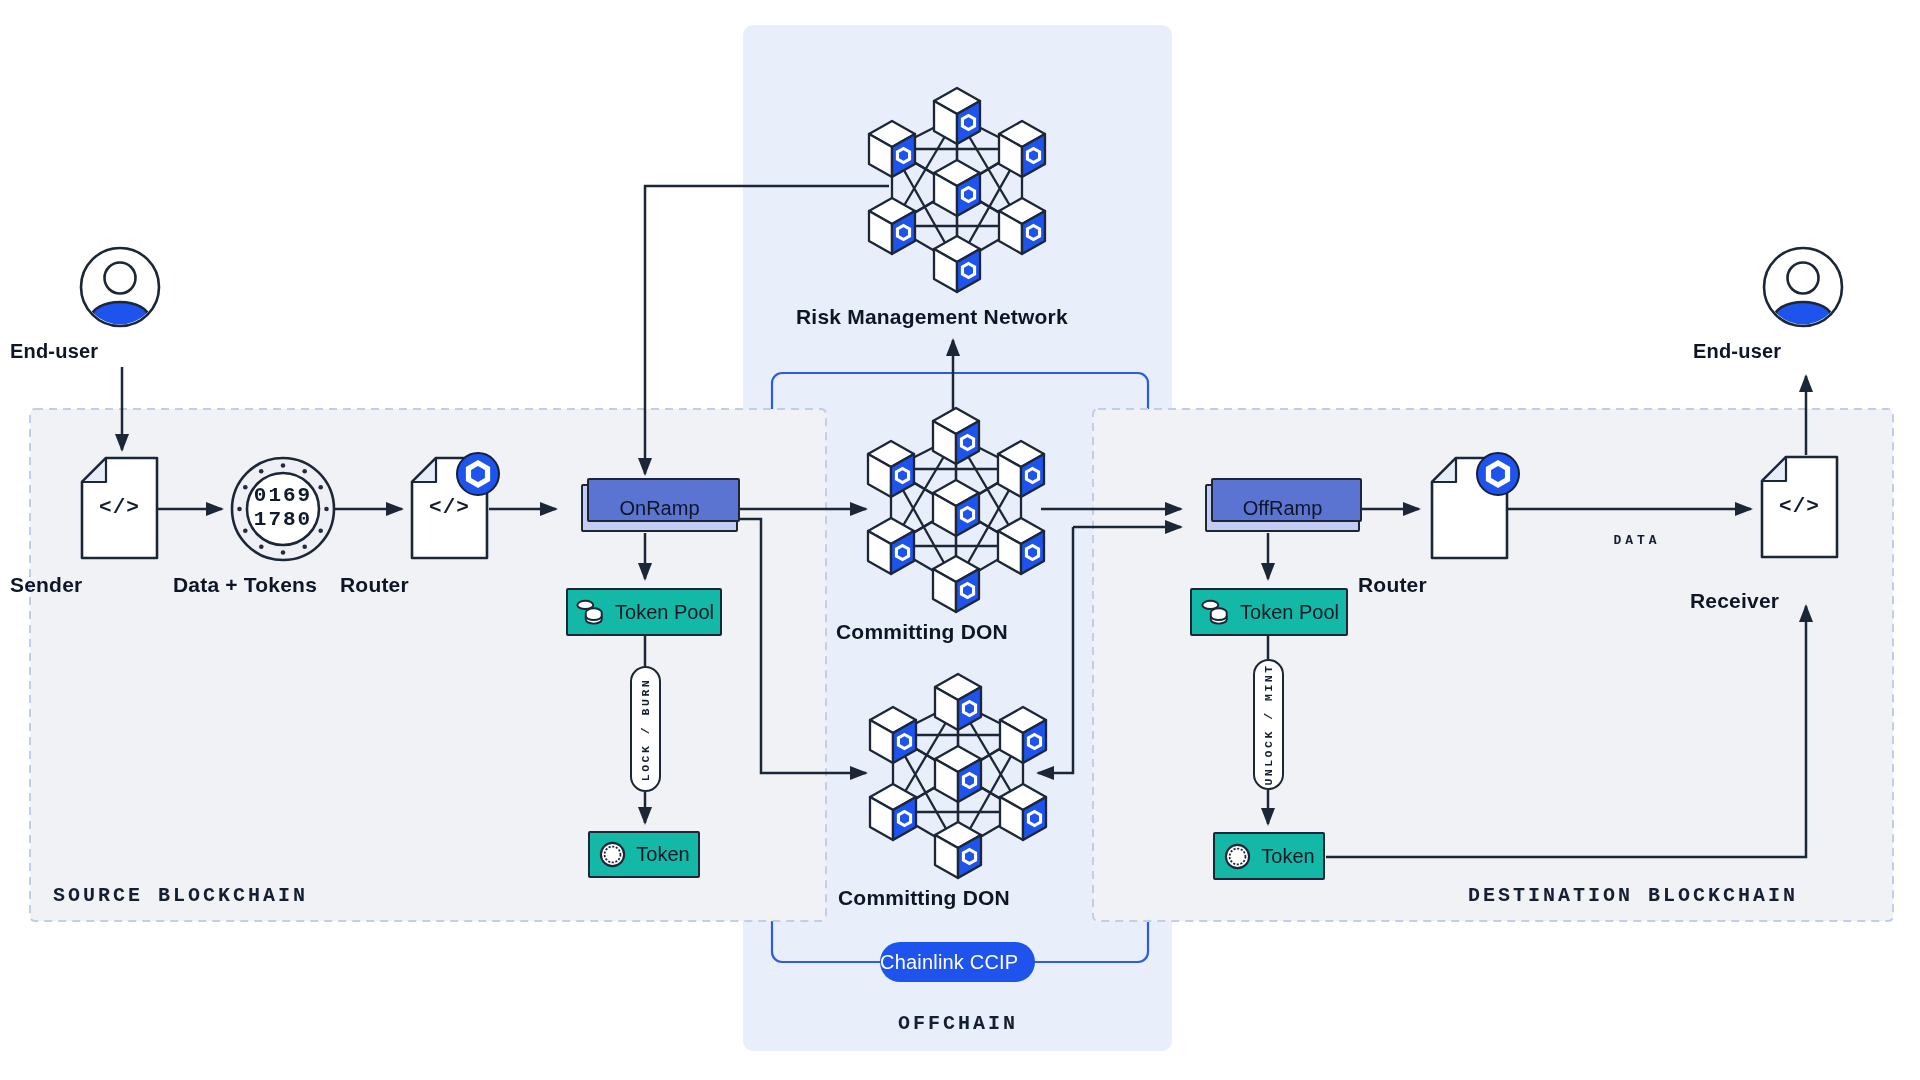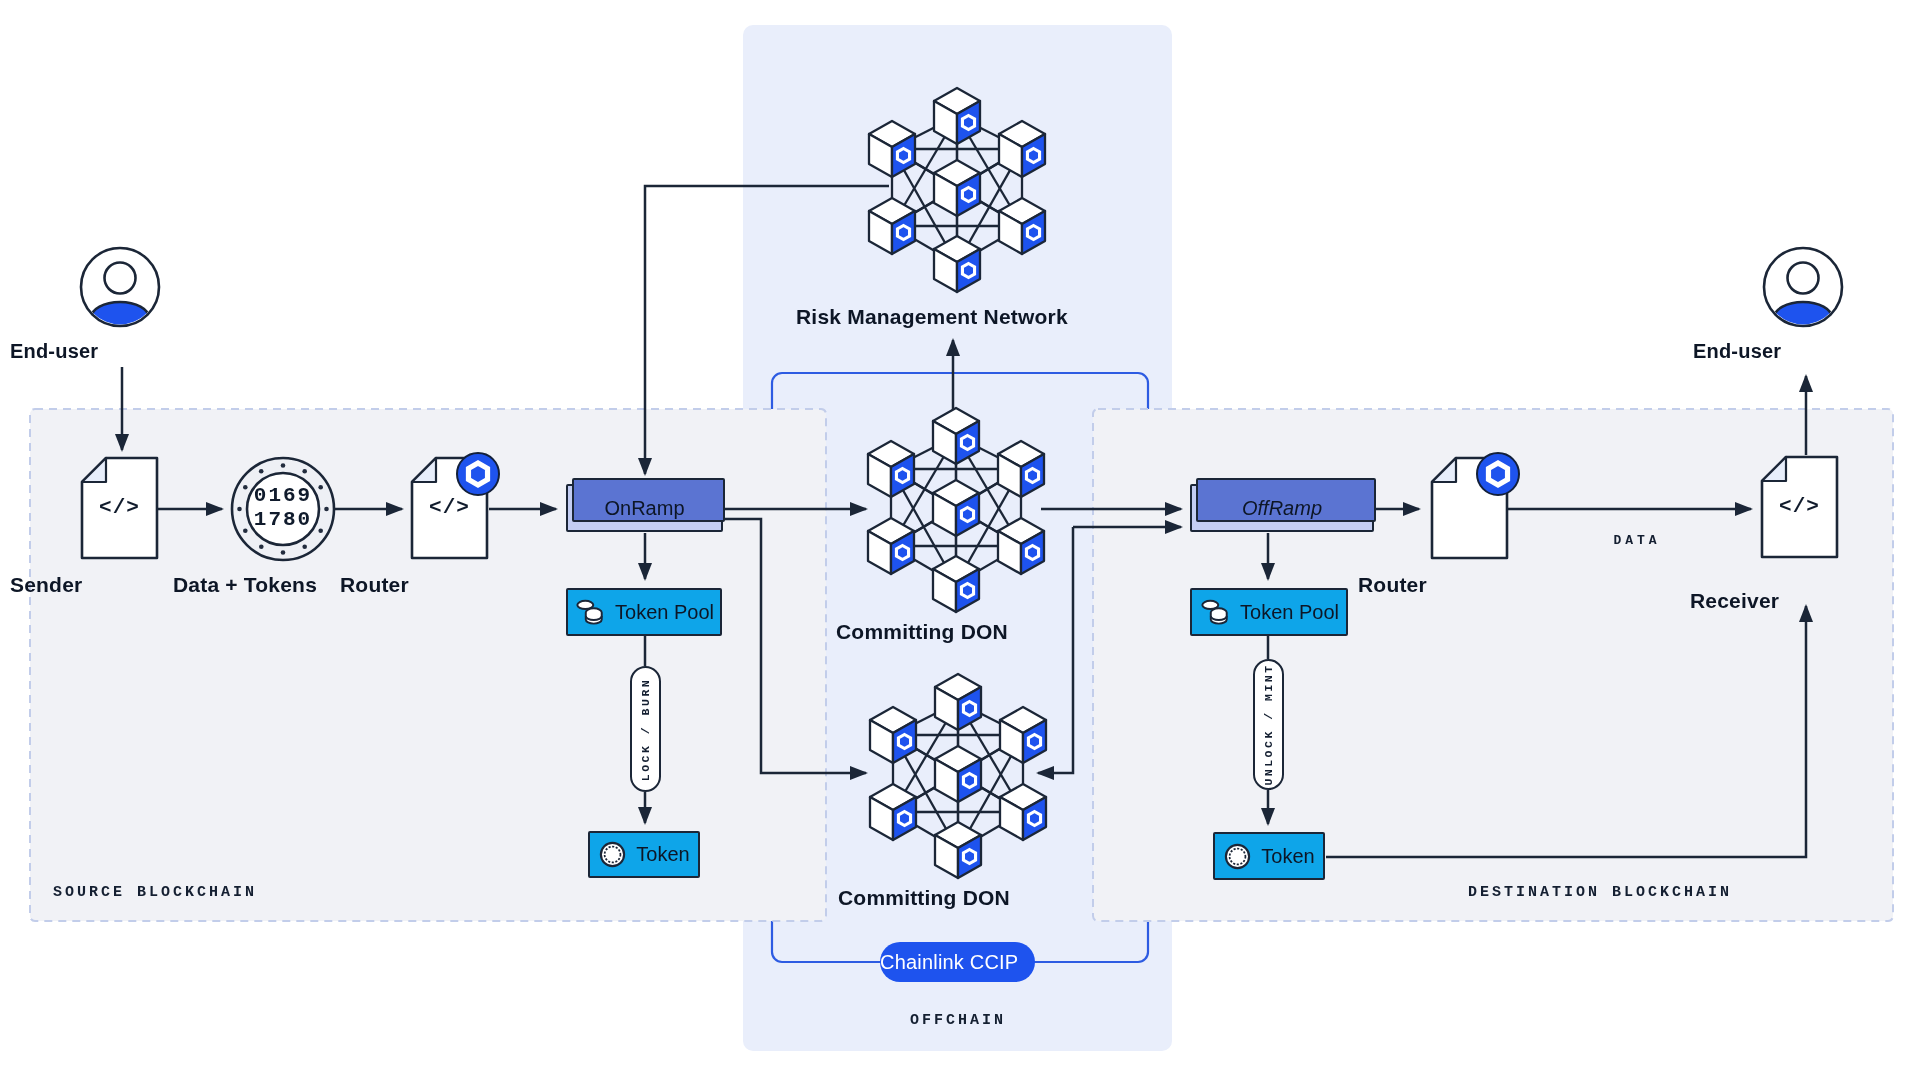--- a/index.html
+++ b/index.html
@@ -7,25 +7,25 @@
     --box-fill:#c3cdf3; --box-back:#5b74d2;
     --panel-blue:#e9eefb; --panel-gray:#f1f2f6; --dash:#c2cdea;
     --inner:#2d5be2; --fold:#e7eefb;
   }
   html,body{margin:0;padding:0;background:#fff;}
   #stage{position:relative;width:1920px;height:1080px;background:#fff;overflow:hidden;
          font-family:"Liberation Sans",sans-serif;color:var(--text);}
   #base{position:absolute;left:0;top:0;}
   .lbl{position:absolute;text-align:left;font-size:21px;font-weight:700;color:var(--text);letter-spacing:.2px;}
   .seclbl{position:absolute;font-family:"Liberation Mono","DejaVu Sans Mono",monospace;
-          font-size:15px;font-weight:700;letter-spacing:3px;color:#141f31;}
-  .box{position:absolute;background:#0ea5e9;border:2.5px solid var(--ink);display:flex;
+          font-size:20px;font-weight:700;letter-spacing:3px;color:#141f31;}
+  .box{position:absolute;background:#14b8a6;border:2.5px solid var(--ink);display:flex;
        align-items:center;justify-content:center;gap:9px;font-size:20px;font-weight:500;
        color:var(--text);box-sizing:border-box;border-radius:2px;}
-  .stack{background:var(--box-fill);z-index:1;}
+  .stack{background:var(--box-fill);z-index:1;margin-left:15px;}
   .stack::before{content:"";position:absolute;left:3.5px;top:-8.5px;width:100%;height:100%;
        background:var(--box-back);border:2.5px solid var(--ink);box-sizing:border-box;z-index:-1;border-radius:2px;}
   .pill{position:absolute;background:#fff;border:2.5px solid var(--ink);border-radius:999px;
        display:flex;align-items:center;justify-content:center;box-sizing:border-box;}
   .pill span{transform:rotate(-90deg);white-space:nowrap;font-family:"Liberation Mono","DejaVu Sans Mono",monospace;
        font-size:11.5px;font-weight:700;letter-spacing:2.5px;color:#141f31;}
   .code{position:absolute;text-align:center;font-family:"Liberation Mono","DejaVu Sans Mono",monospace;
        font-size:21px;font-weight:700;letter-spacing:1px;color:#101b2c;}
   .ccip{position:absolute;background:var(--brand);color:#fff;border-radius:999px;display:flex;
        align-items:center;font-size:20px;font-weight:500;letter-spacing:.2px;}
@@ -292,21 +292,21 @@
         <polygon points="958,822 981,835 958,848 935,835" fill="#fff" stroke="#1b2637" stroke-width="2.3" stroke-linejoin="round"></polygon>
         <polygon points="935,835 958,848 958,878 935,865" fill="#fff" stroke="#1b2637" stroke-width="2.3" stroke-linejoin="round"></polygon>
         <polygon points="958,848 981,835 981,865 958,878" fill="#1e53ee" stroke="#1b2637" stroke-width="2.3" stroke-linejoin="round"></polygon>
         <polygon points="969.5,849.5 975.56,853 975.56,860 969.5,863.5 963.44,860 963.44,853" fill="none" stroke="#fff" stroke-width="3.1" stroke-linejoin="miter"></polygon>
       </g>
   </svg>
 
   <div class="box stack" style="left:566px;top:484px;width:157px;height:48px;">
     <span>OnRamp</span>
   </div>
-  <div class="box stack" style="left:1190px;top:484px;width:184px;height:48px;font-style:italic;">
+  <div class="box stack" style="left:1190px;top:484px;width:155px;height:48px;">
     <span>OffRamp</span>
   </div>
 
   <div class="box" style="left:566px;top:588px;width:156px;height:48px;">
     <svg width="32" height="30" viewBox="0 0 34 32">
       <g fill="#fff" stroke="#1b2637" stroke-width="2.1">
         <ellipse cx="12" cy="8.5" rx="8.5" ry="4.4"></ellipse>
         <path d="M12.5,16.5 a8.5,4.4 0 1 1 17,0 l0,7.5 a8.5,4.4 0 0 1 -17,0 z"></path>
         <path d="M12.5,20.2 a8.5,4.4 0 0 0 17,0" fill="none"></path>
       </g>

